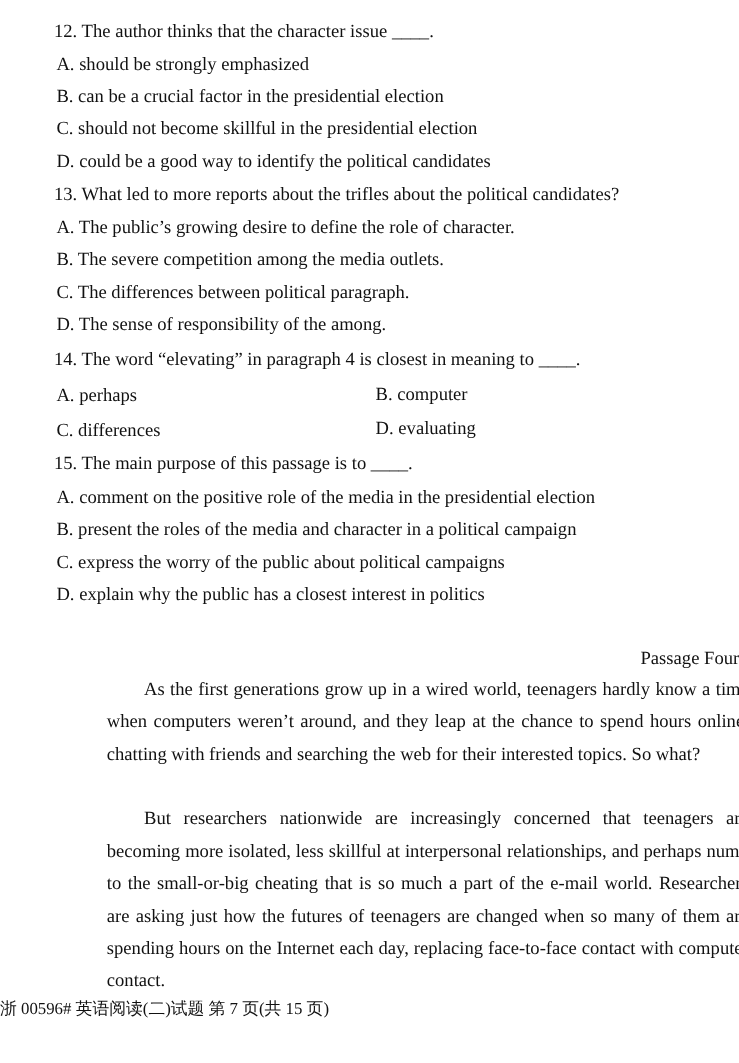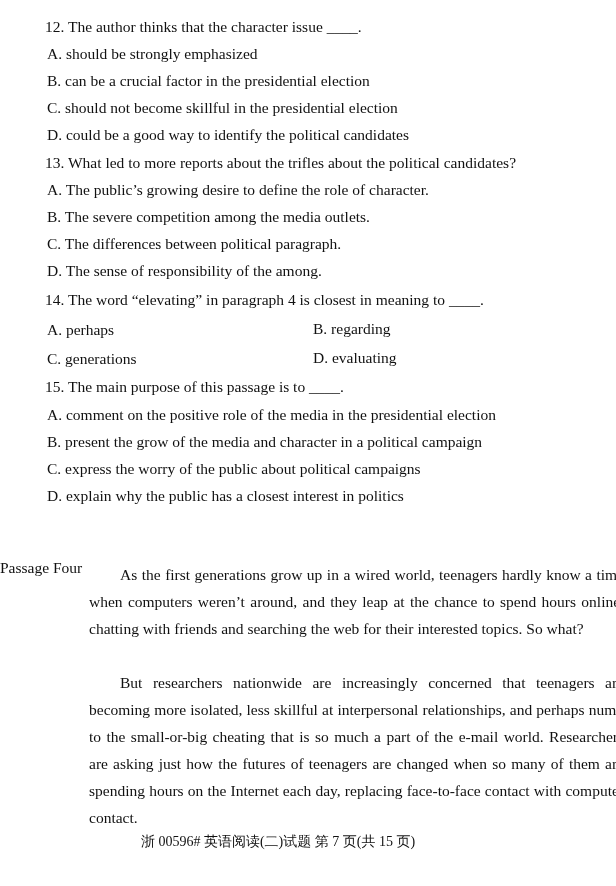--- a/index.html
+++ b/index.html
@@ -6,54 +6,54 @@
     body {
       width: 616px; height: 886px; position: relative; overflow: hidden;
       font-family: "Liberation Serif", "DejaVu Serif", serif;
       color: #111111;
       font-size: 15.5px;
     }
     .line { position: absolute; white-space: nowrap; line-height: 20px; }
     .q { left: 45px; }
     .opt { left: 47px; }
     .opt2 { left: 313px; }
-    .title { left: 0; width: 616px; text-align: left; margin-top: 19px; }
+    .title { left: 0; width: 616px; text-align: right; }
     .para {
       position: absolute; left: 45px; width: 535px;
       line-height: 27.1px; text-align: justify; text-indent: 31px; margin-left: 44px;
     }
     .footer {
-      position: absolute; top: 832px; left: 0; width: 556px; text-align: center;
+      position: absolute; top: 832px; left: 0; width: 556px; text-align: left;
       font-size: 14px; line-height: 20px;
     }
   </style>
 </head>
 <body>
 
 <div class="line q" style="top:17px">12. The author thinks that the character issue ____.</div>
 <div class="line opt" style="top:44px">A. should be strongly emphasized</div>
 <div class="line opt" style="top:71px">B. can be a crucial factor in the presidential election</div>
 <div class="line opt" style="top:98px">C. should not become skillful in the presidential election</div>
 <div class="line opt" style="top:125px">D. could be a good way to identify the political candidates</div>
 
 <div class="line q" style="top:153px">13. What led to more reports about the trifles about the political candidates?</div>
 <div class="line opt" style="top:180px">A. The public’s growing desire to define the role of character.</div>
 <div class="line opt" style="top:207px">B. The severe competition among the media outlets.</div>
 <div class="line opt" style="top:234px">C. The differences between political paragraph.</div>
 <div class="line opt" style="top:261px">D. The sense of responsibility of the among.</div>
 
 <div class="line q" style="top:290px">14. The word “elevating” in paragraph 4 is closest in meaning to ____.</div>
 <div class="line opt" style="top:320px">A. perhaps</div>
-<div class="line opt2" style="top:319px">B. regarding</div>
-<div class="line opt" style="top:349px">C. generations</div>
+<div class="line opt2" style="top:319px">B. computer</div>
+<div class="line opt" style="top:349px">C. differences</div>
 <div class="line opt2" style="top:348px">D. evaluating</div>
 
 <div class="line q" style="top:377px">15. The main purpose of this passage is to ____.</div>
 <div class="line opt" style="top:405px">A. comment on the positive role of the media in the presidential election</div>
-<div class="line opt" style="top:432px">B. present the grow of the media and character in a political campaign</div>
+<div class="line opt" style="top:432px">B. present the roles of the media and character in a political campaign</div>
 <div class="line opt" style="top:459px">C. express the worry of the public about political campaigns</div>
 <div class="line opt" style="top:486px">D. explain why the public has a closest interest in politics</div>
 
 <div class="line title" style="top:539px">Passage Four</div>
 <div class="para" style="top:561px">As the first generations grow up in a wired world, teenagers hardly know a time when computers weren’t around, and they leap at the chance to spend hours online, chatting with friends and searching the web for their interested topics. So what?</div>
 <div class="para" style="top:669px">But researchers nationwide are increasingly concerned that teenagers are becoming more isolated, less skillful at interpersonal relationships, and perhaps numb to the small-or-big cheating that is so much a part of the e-mail world. Researchers are asking just how the futures of teenagers are changed when so many of them are spending hours on the Internet each day, replacing face-to-face contact with computer contact.</div>
 
 <div class="footer">浙 00596# 英语阅读(二)试题 第 7 页(共 15 页)</div>
 
 </body></html>

